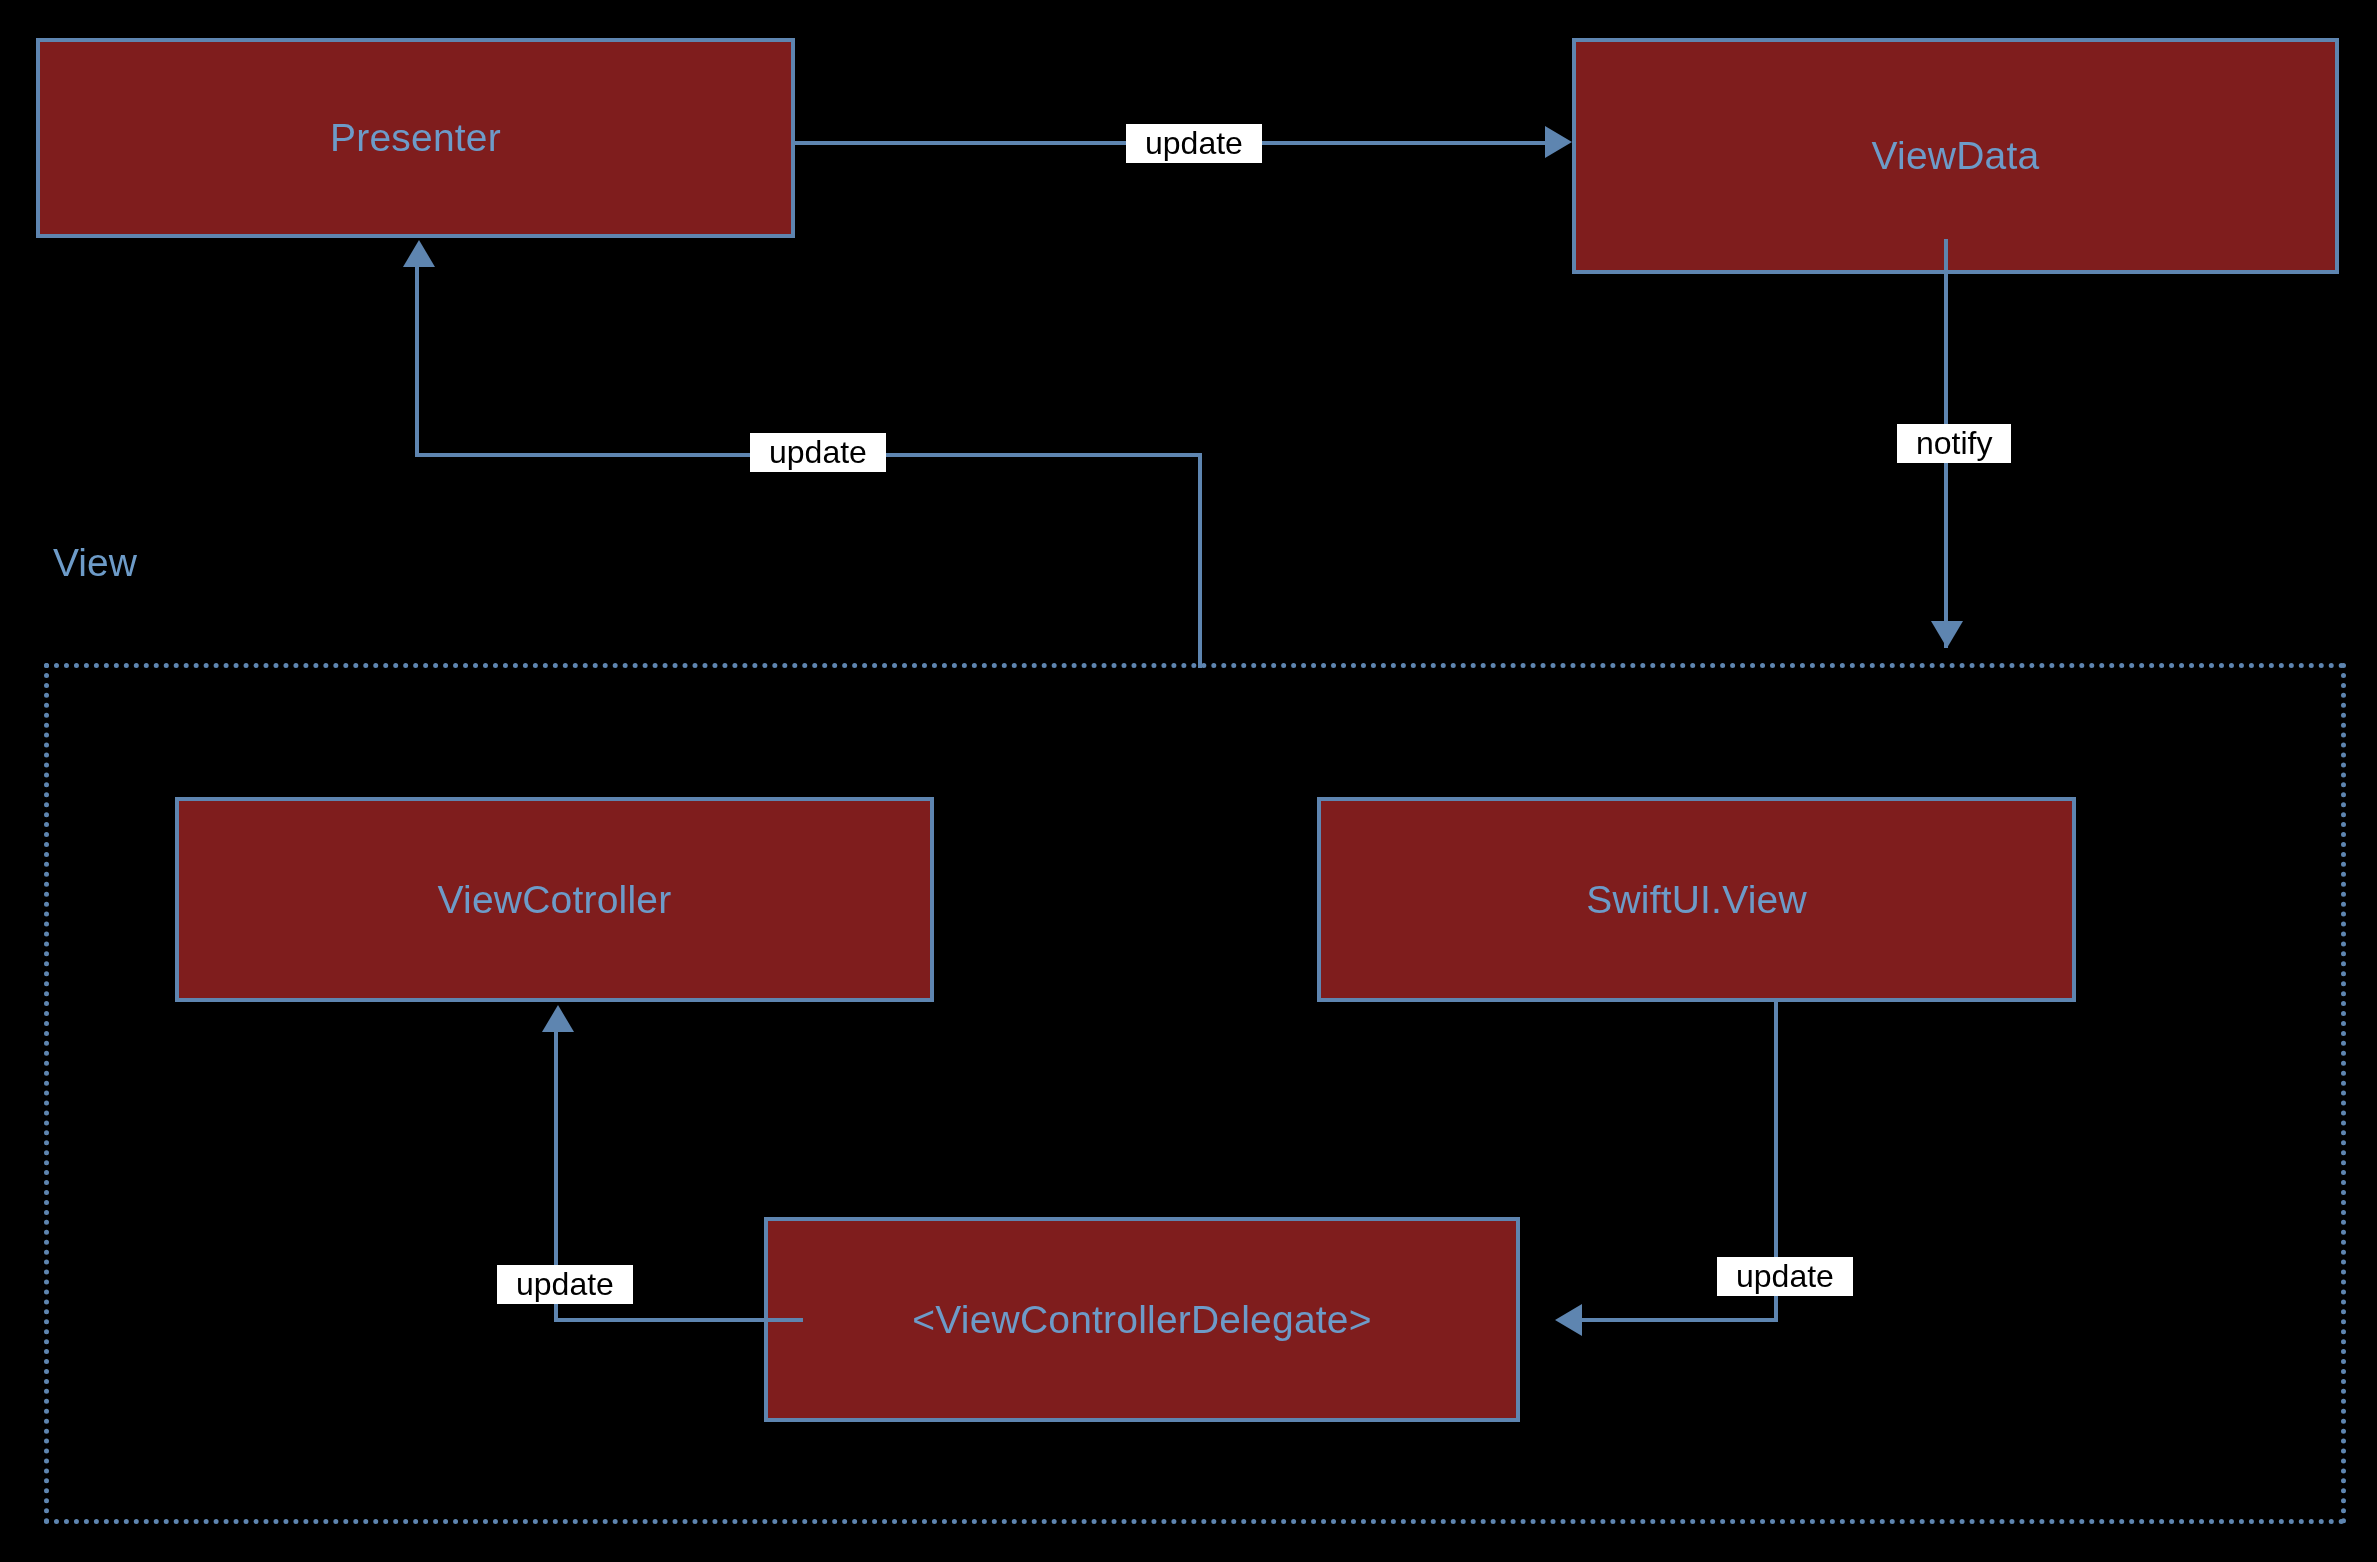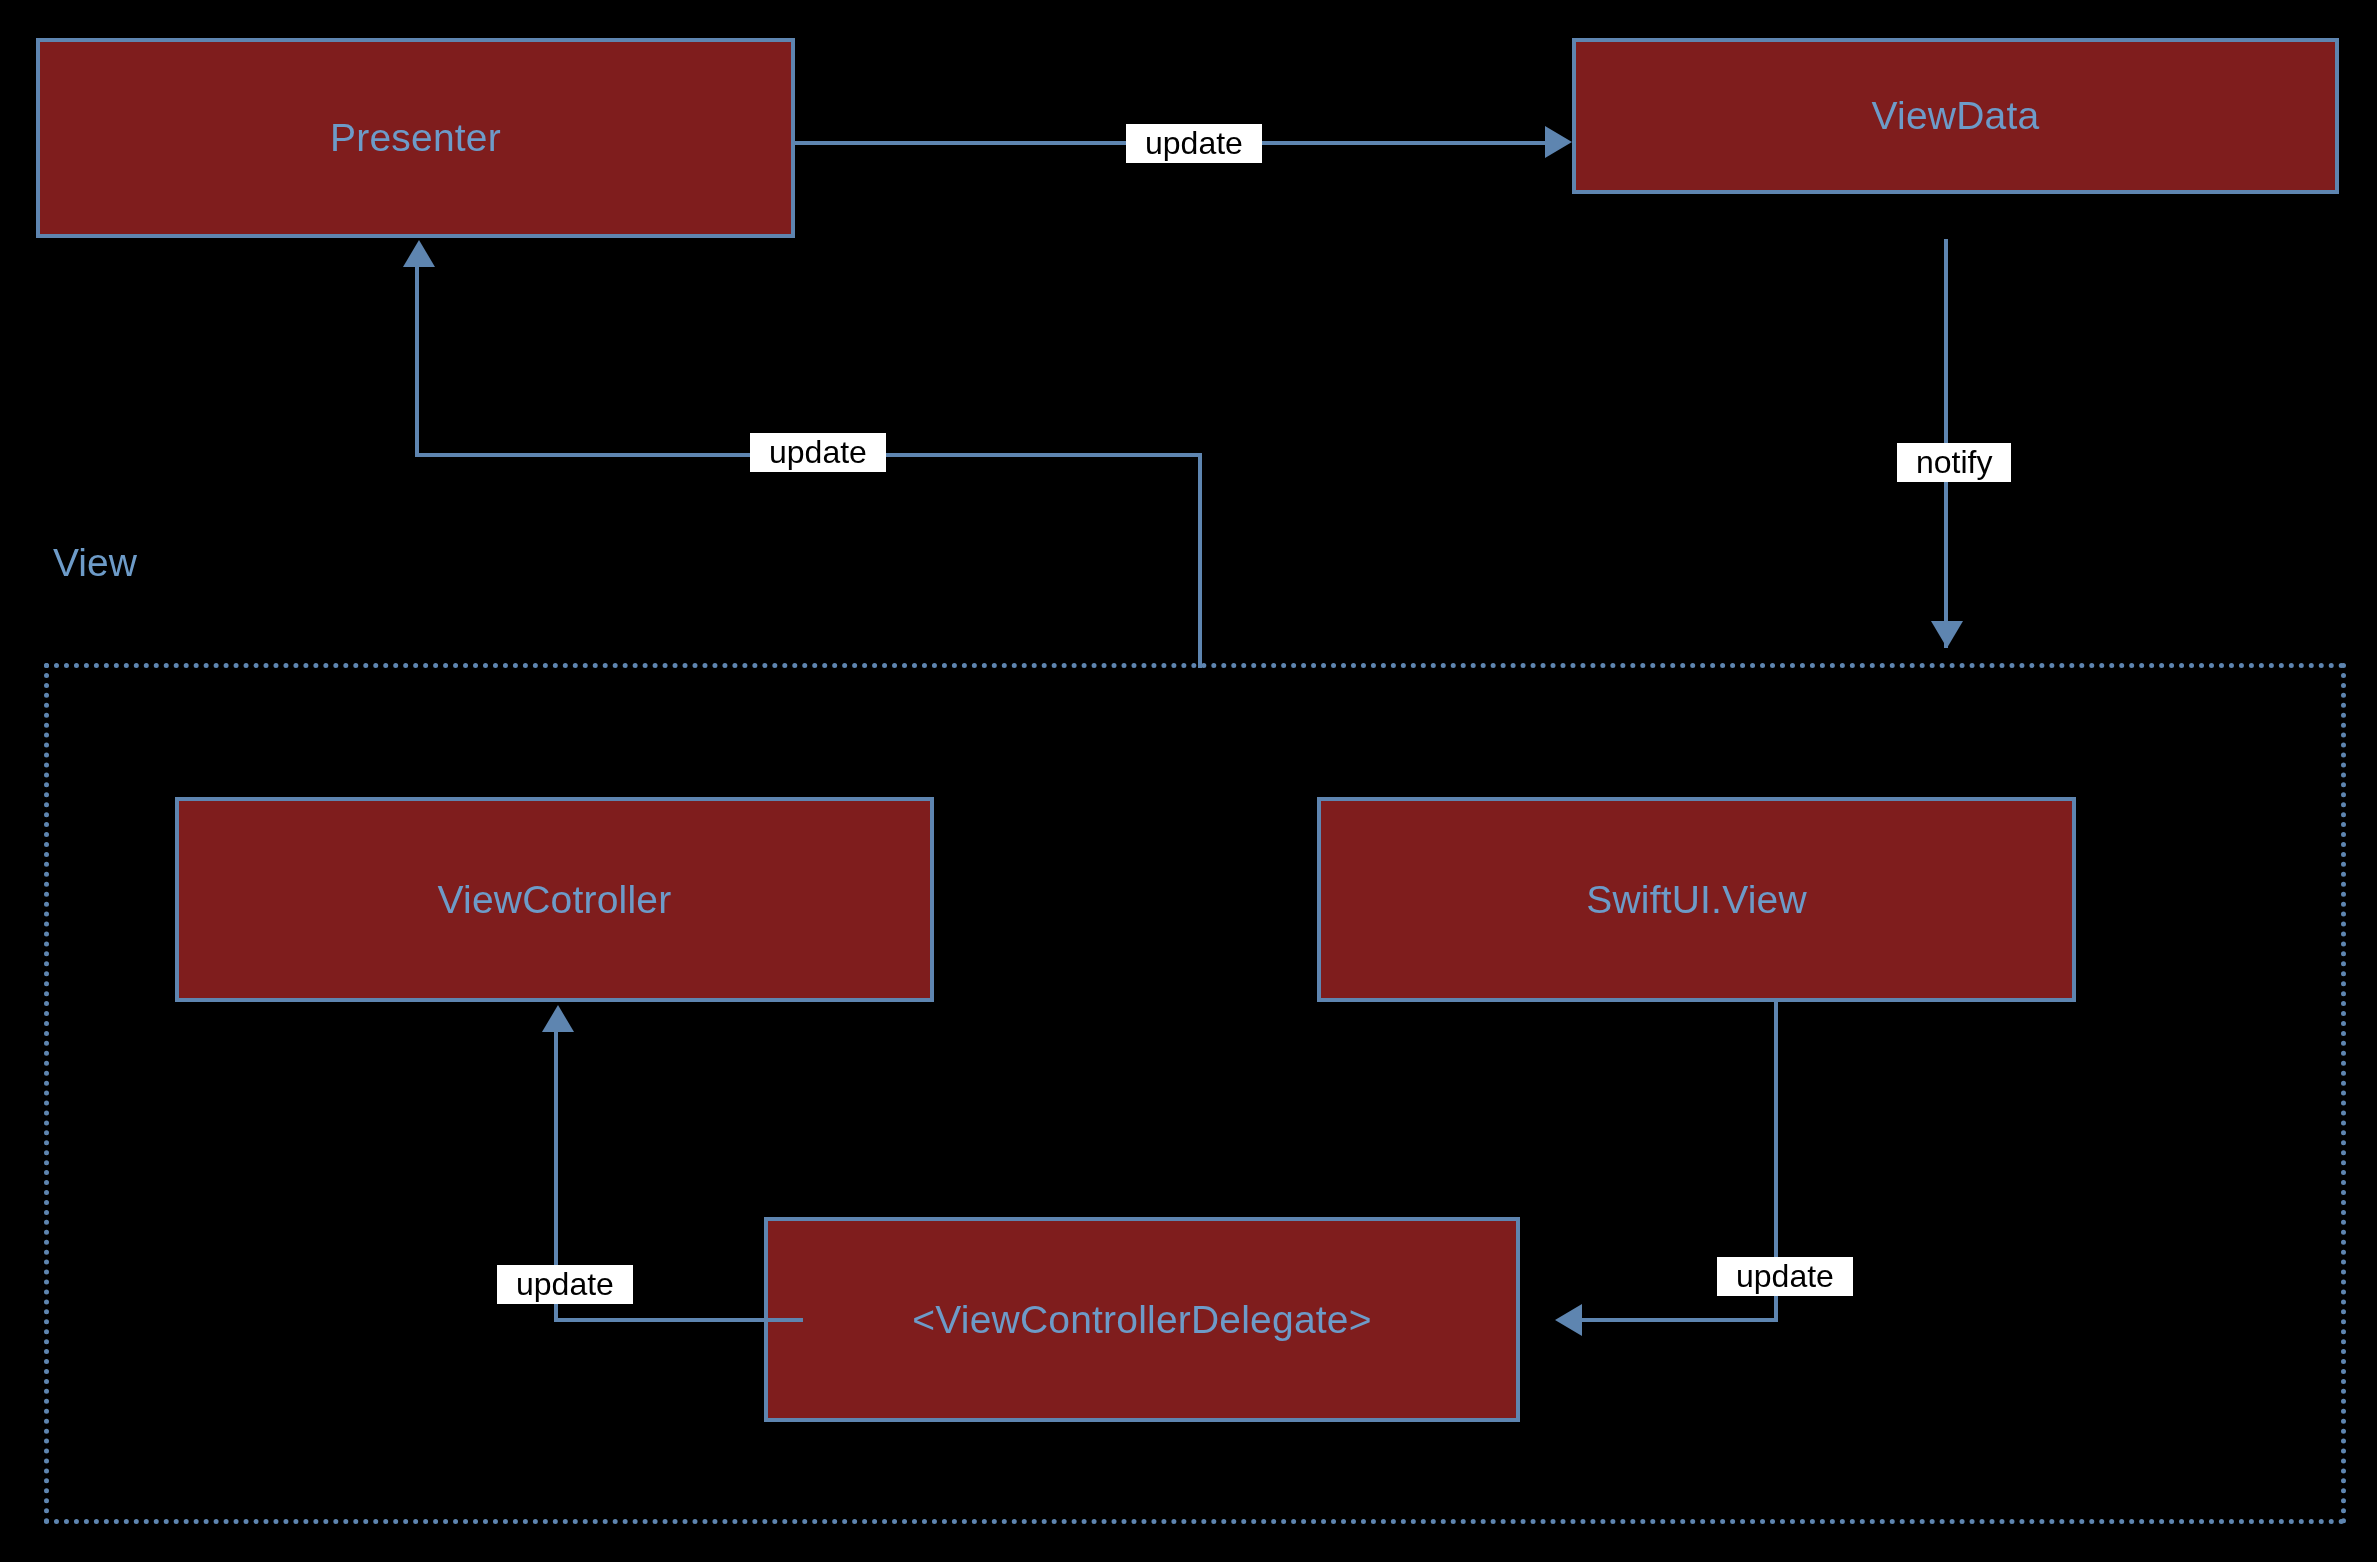--- a/index.html
+++ b/index.html
@@ -88,31 +88,31 @@
 </style>
 </head>
 <body>
 
 <div id="canvas">
 
   <div class="node-box" style="left:36px; top:38px; width:759px; height:200px;">
     <span class="node-label">Presenter</span>
   </div>
 
-  <div class="node-box" style="left:1572px; top:38px; width:767px; height:156px;">
+  <div class="node-box" style="left:1572px; top:38px; width:767px; height:236px;">
     <span class="node-label">ViewData</span>
   </div>
 
   <div class="edge-line h-line" style="left:795px; top:141px; width:750px;"></div>
   <div class="arrow arrow-right" style="left:1545px; top:126px;"></div>
   <div class="edge-label" style="left:1126px; top:124px;">update</div>
 
   <div class="edge-line v-line" style="left:1944px; top:239px; height:409px;"></div>
   <div class="arrow arrow-down" style="left:1931px; top:621px;"></div>
-  <div class="edge-label" style="left:1897px; top:443px;">notify</div>
+  <div class="edge-label" style="left:1897px; top:424px;">notify</div>
 
   <div class="edge-line v-line" style="left:1198px; top:453px; height:215px;"></div>
   <div class="edge-line h-line" style="left:415px; top:453px; width:787px;"></div>
   <div class="edge-line v-line" style="left:415px; top:266px; height:189px;"></div>
   <div class="arrow arrow-up" style="left:403px; top:240px;"></div>
   <div class="edge-label" style="left:750px; top:433px;">update</div>
 
   <div class="group-title" style="left:53px; top:541px;">View</div>
 
   <div class="group-box" style="left:44px; top:663px; width:2302px; height:861px;"></div>

